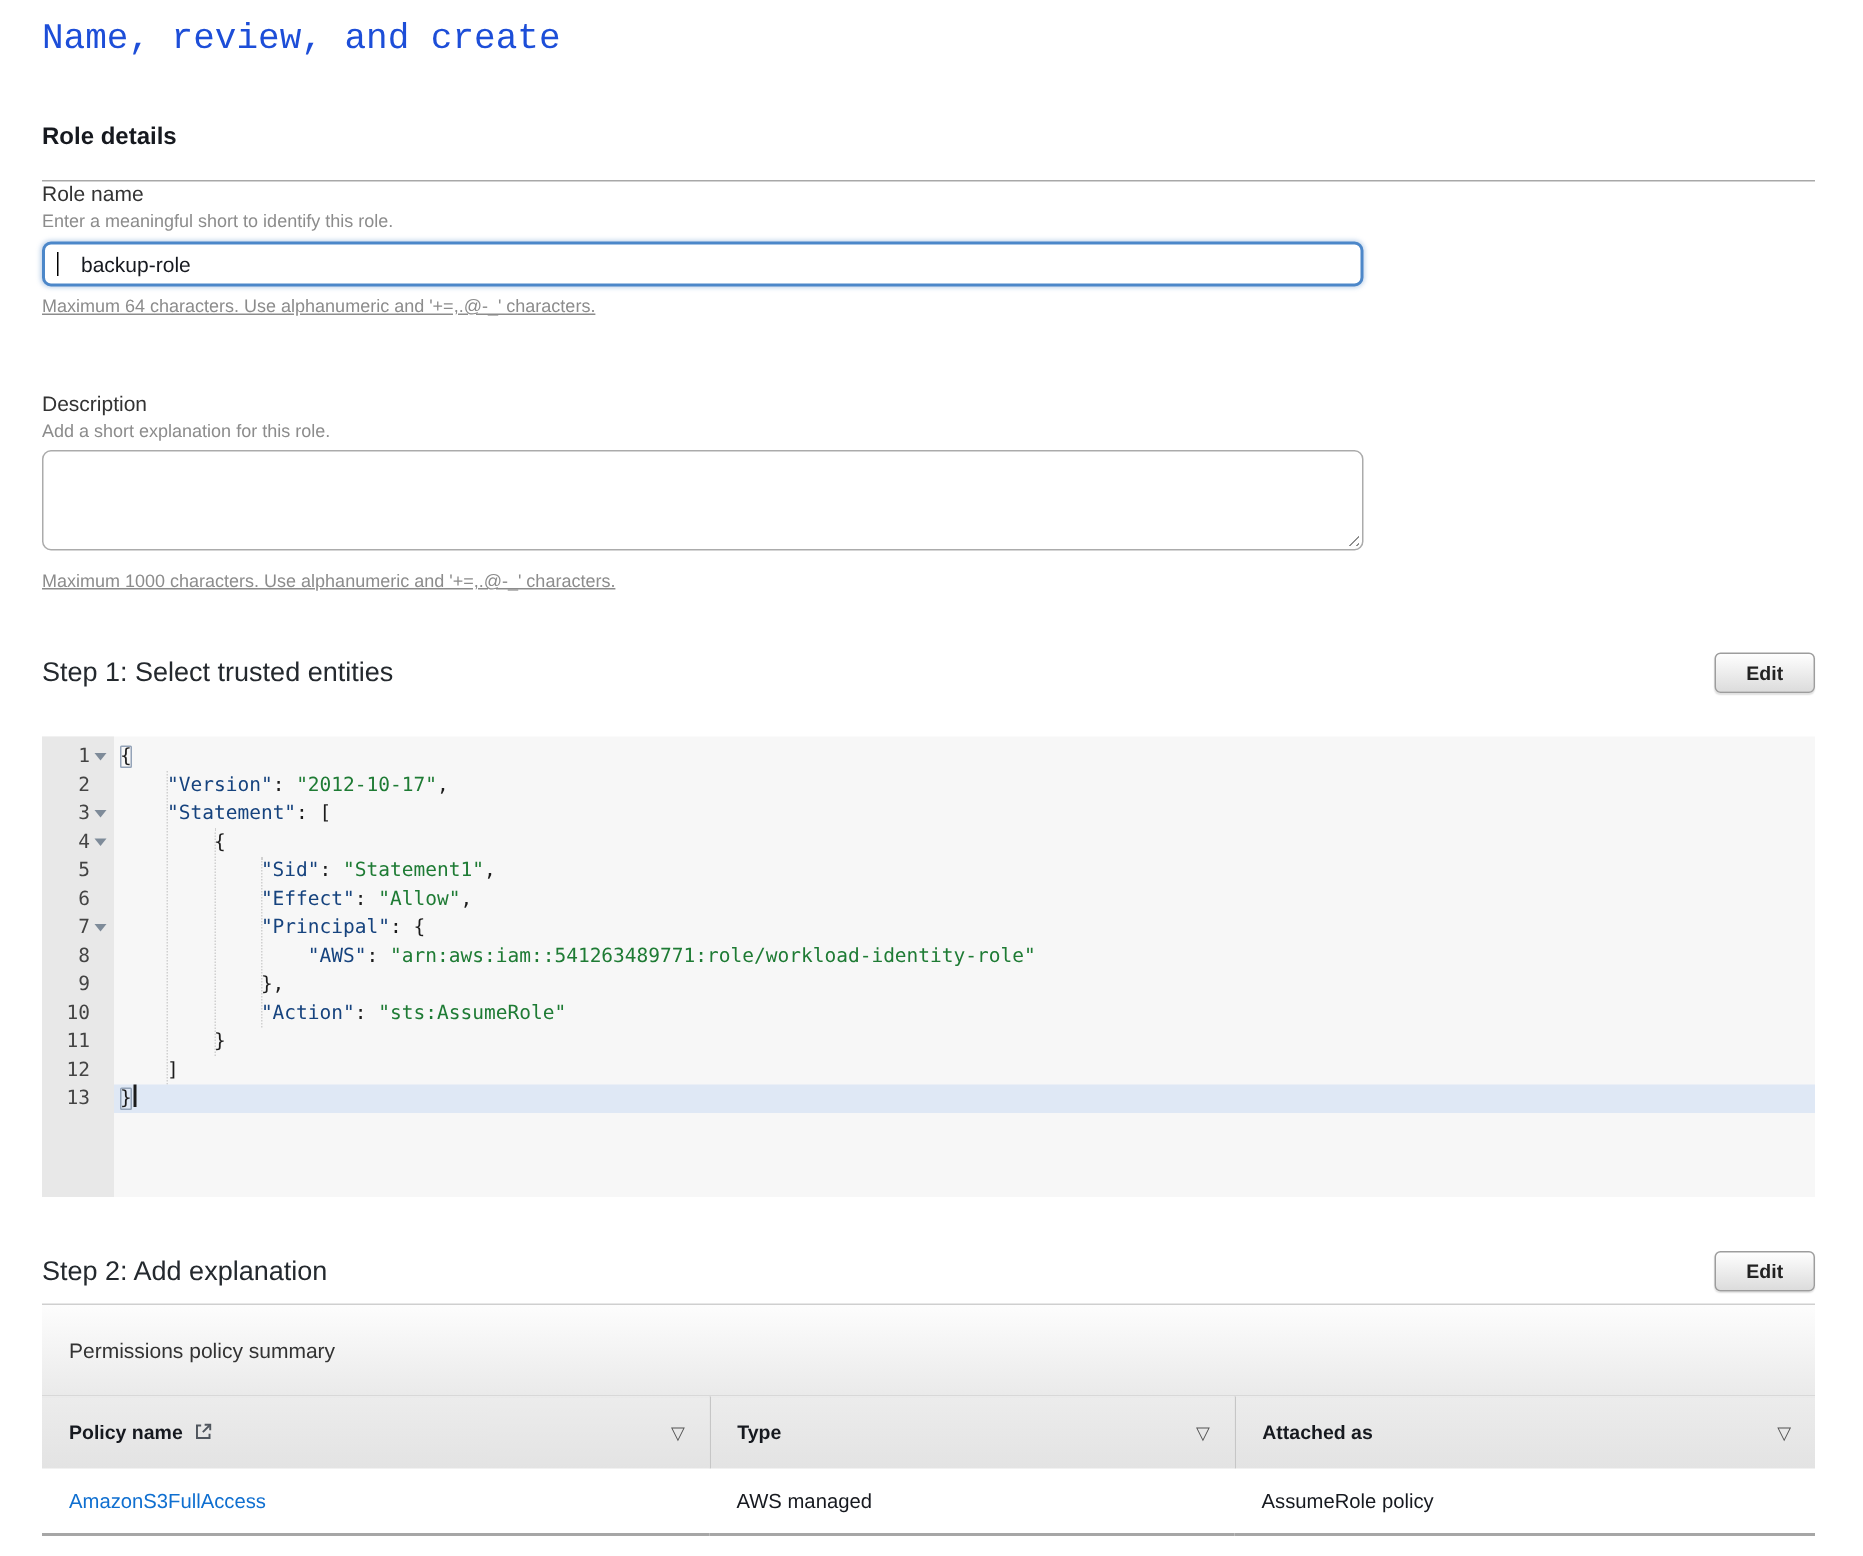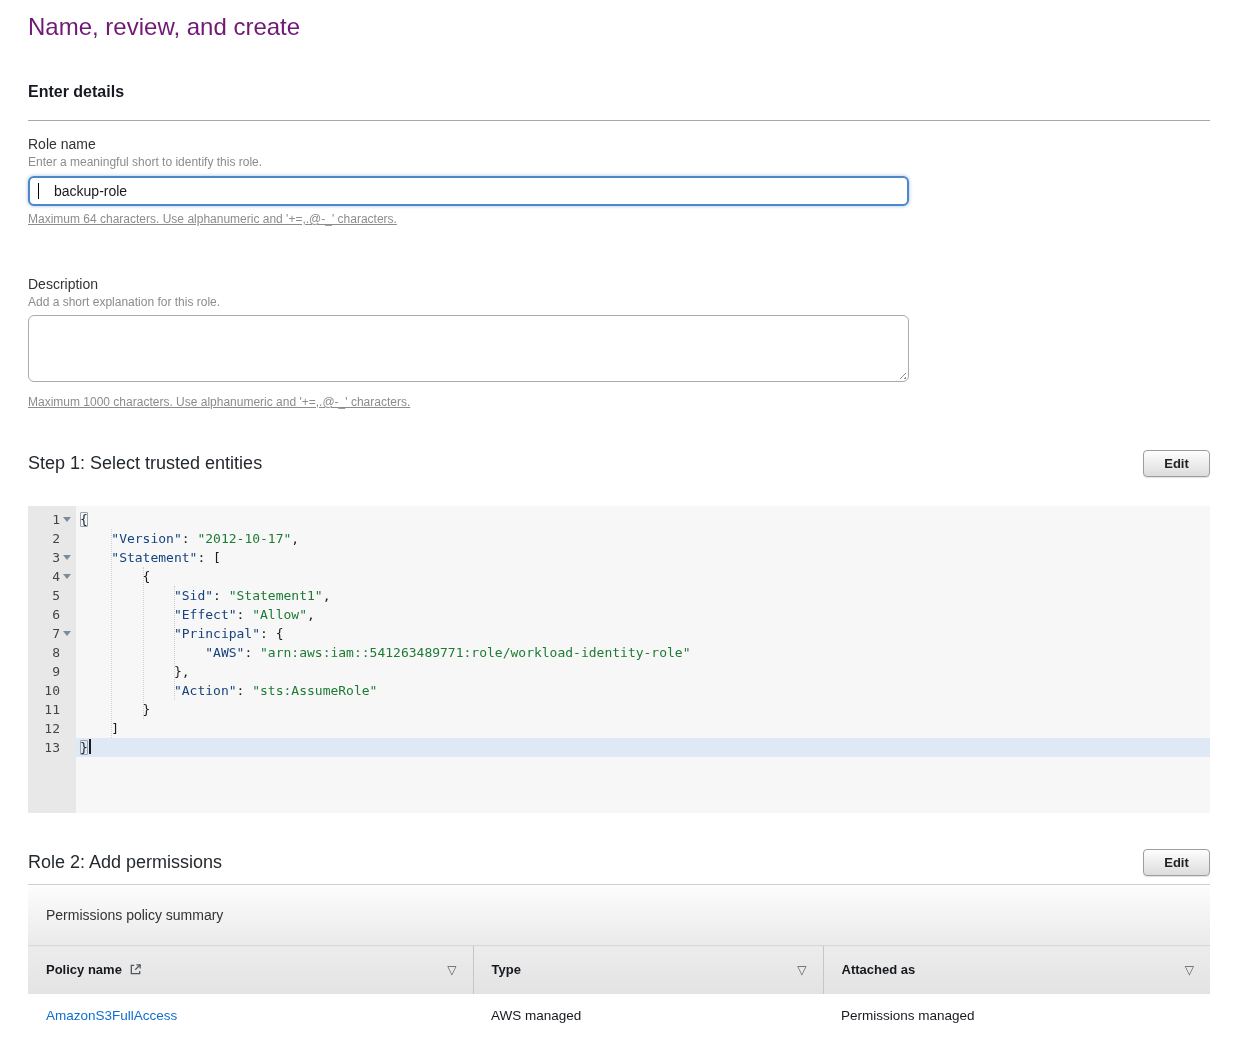--- a/index.html
+++ b/index.html
@@ -4,26 +4,26 @@
 <style>
   * { box-sizing: border-box; }
   html,body { margin:0; padding:0; }
   body {
     width:1242px; height:1037px; overflow:hidden;
     background:#ffffff; color:#16191f;
     font-family:"Liberation Sans", sans-serif;
   }
   .page { padding:0 32px 0 28px; }
 
-  .page-title { font-size:24px; font-weight:400; color:#701a75; margin:12px 0 0; line-height:30px; }
+  .page-title { font-size:24px; font-weight:400; color:#1d4ed8; margin:12px 0 0; line-height:30px;font-family:Liberation Mono, monospace; }
 
   .section-heading { font-size:16px; font-weight:700; color:#16191f; margin:40px 0 0; line-height:20px; }
   .divider { border:none; border-top:1px solid #a8a8a8; margin:18px 0 0; height:0; }
 
-  .field-label { font-size:14px; color:#333; margin-top:15px; line-height:17px; }
+  .field-label { font-size:14px; color:#333; line-height:17px; }
   .field-hint { font-size:12px; color:#8c8c8c; margin-top:2px; line-height:14px; }
   .field-helper { font-size:12px; color:#8c8c8c; margin-top:6px; line-height:14px;text-decoration:underline; }
 
   .text-input {
     margin-top:7px; width:881px; height:30px;
     border:2px solid #4c87c9; border-radius:6px;
     box-shadow:0 0 3px 1px rgba(90,140,200,.35);
     background:#fff; display:flex; align-items:center; padding:0 8px;
     font-size:14px; color:#16191f;gap:14px;
   }
@@ -104,21 +104,21 @@
   }
   .policy-link { color:#0f6fd0; text-decoration:none; cursor:pointer; }
 </style>
 </head>
 <body>
 
 <div class="page">
 
   <h1 class="page-title">Name, review, and create</h1>
 
-  <h2 class="section-heading">Enter details</h2>
+  <h2 class="section-heading">Role details</h2>
   <hr class="divider">
 
   <div>
     <div class="field-label">Role name</div>
     <div class="field-hint">Enter a meaningful short to identify this role.</div>
     <div class="text-input">
       <span class="caret"></span>
       <span class="input-text">backup-role</span>
     </div>
     <div class="field-helper">Maximum 64 characters. Use alphanumeric and '+=,.@-_' characters.</div>
@@ -216,21 +216,21 @@
         <div class="code-line"><span class="tk-p">                </span><span class="tk-k">"AWS"</span><span class="tk-p">: </span><span class="tk-s">"arn:aws:iam::541263489771:role/workload-identity-role"</span></div>
         <div class="code-line"><span class="tk-p">            },</span></div>
         <div class="code-line"><span class="tk-p">            </span><span class="tk-k">"Action"</span><span class="tk-p">: </span><span class="tk-s">"sts:AssumeRole"</span></div>
         <div class="code-line"><span class="tk-p">        }</span></div>
         <div class="code-line"><span class="tk-p">    ]</span></div>
         <div class="code-line active"><span class="tk-p box">}</span><span class="ed-cursor"></span></div>
       </div>
   </div>
 
   <div class="step-header second">
-    <h3 class="step-heading">Role 2: Add permissions</h3>
+    <h3 class="step-heading">Step 2: Add explanation</h3>
     <button class="aws-btn">Edit</button>
   </div>
 
   <div class="panel">
     <div class="panel-header">Permissions policy summary</div>
     <table>
       <colgroup>
           <col style="width:445px">
           <col style="width:350px">
           <col>
@@ -252,19 +252,19 @@
           <th>
             <span>Attached as</span>
             <span class="tri">▽</span>
           </th>
         </tr>
       </thead>
       <tbody>
           <tr>
             <td><a class="policy-link">AmazonS3FullAccess</a></td>
             <td>AWS managed</td>
-            <td>Permissions managed</td>
+            <td>AssumeRole policy</td>
           </tr>
         </tbody>
     </table>
   </div>
 
 </div>
 
 </body></html>

